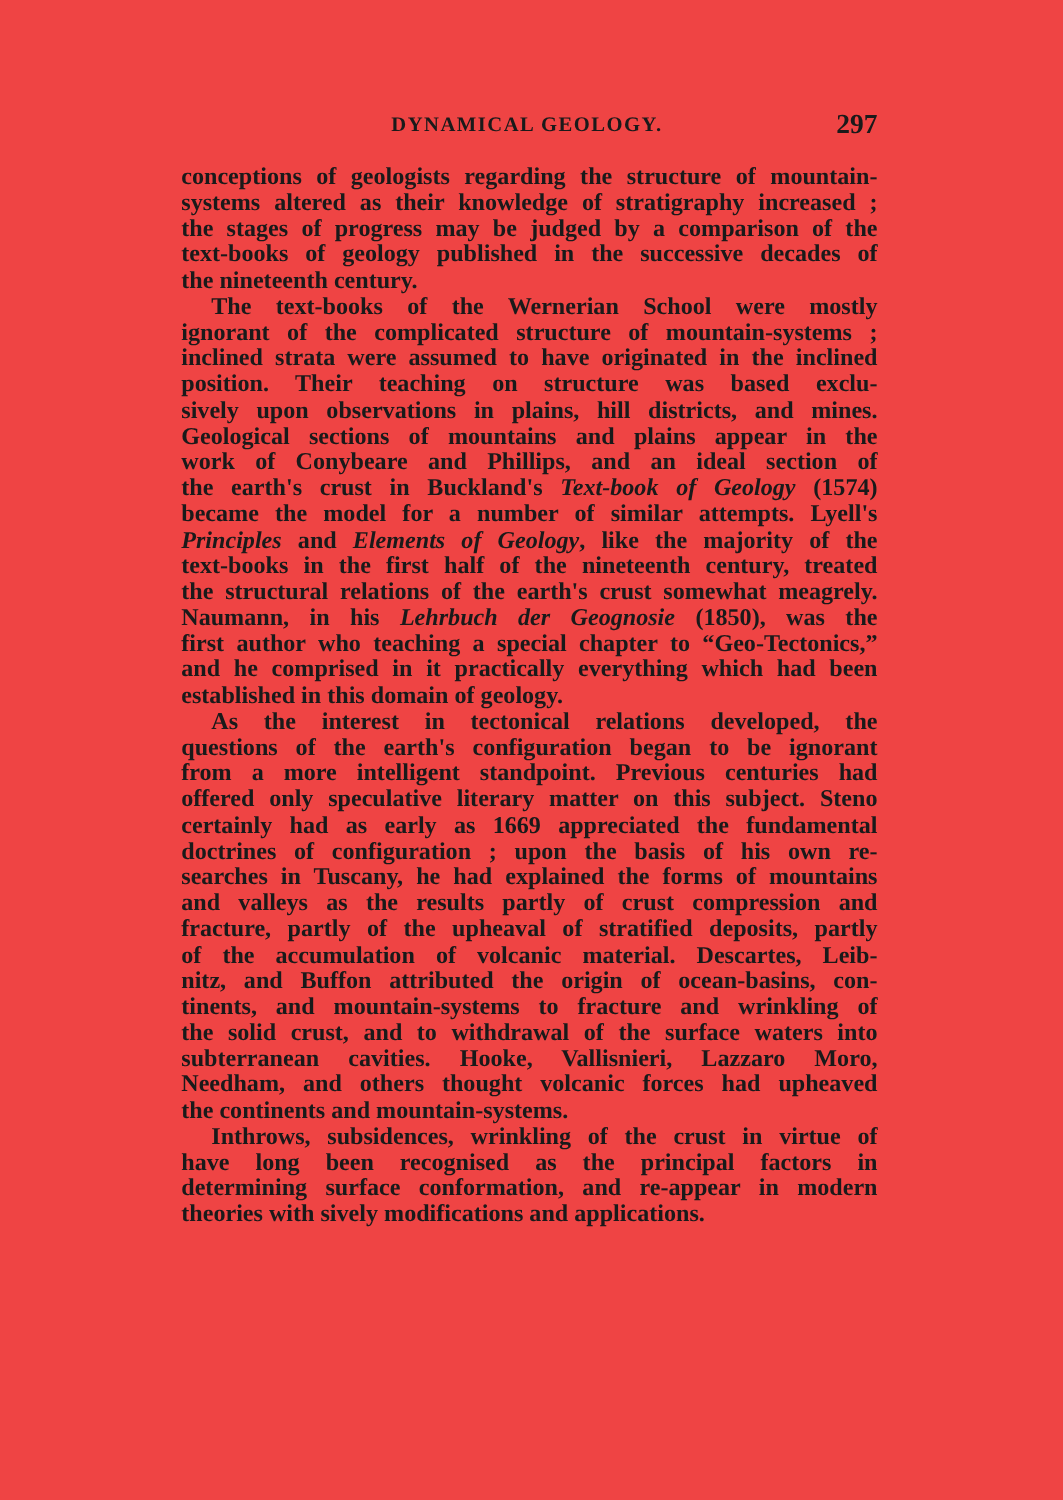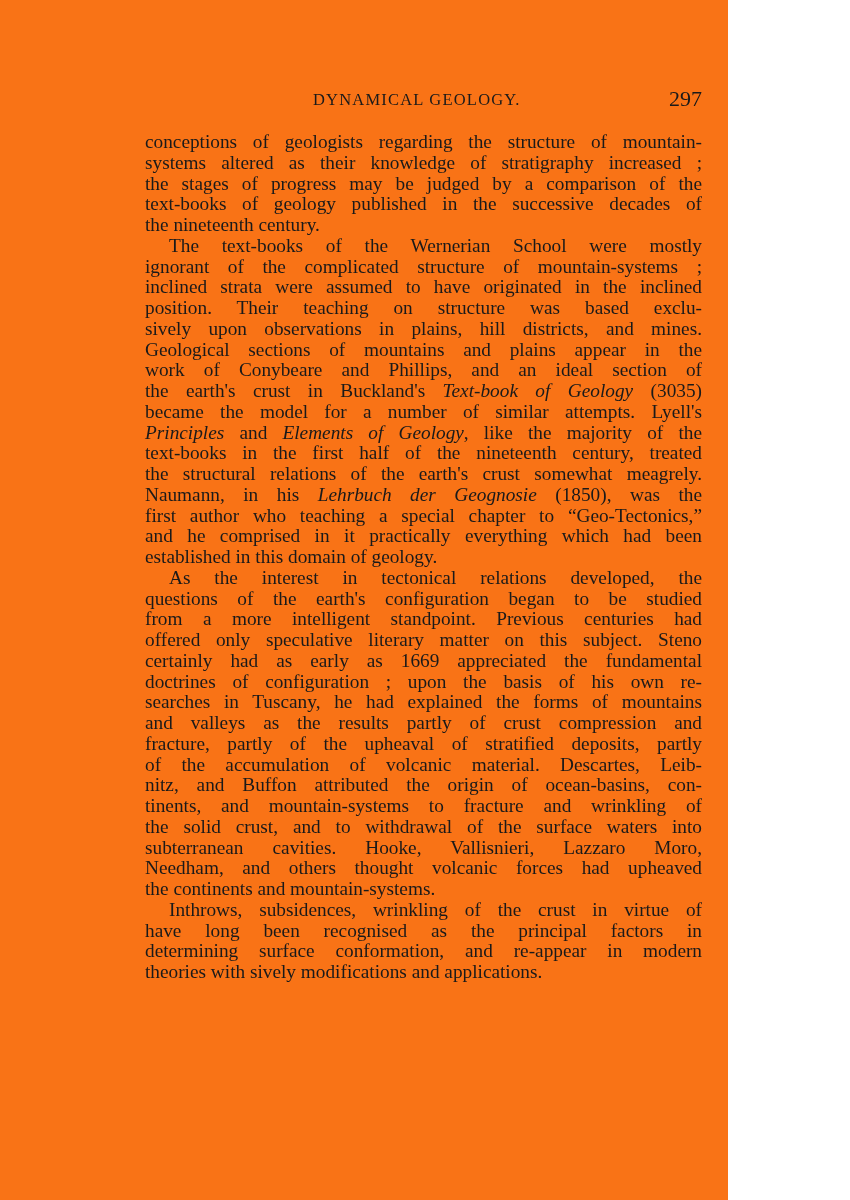--- a/index.html
+++ b/index.html
@@ -1,17 +1,17 @@
 <!DOCTYPE html>
 <html><head>
 <meta charset="utf-8">
 <style>
   html, body { margin:0; padding:0; background:#ffffff; }
   body { width:850px; height:1200px; position:relative; overflow:hidden; }
-  .page { position:absolute; left:0; top:0; width:728px; height:1200px; background:#f97316; }
+  .page { position:absolute; left:0; top:0; width:850px; height:1200px; background:#ef4444;font-weight:bold; }
   .header { position:absolute; top:86px; left:145px; width:557px; height:26px; font-family:"Liberation Serif", serif; color:#1a1a1a; }
   .running-title { position:absolute; left:168px; top:4px; font-size:16.5px; letter-spacing:1.2px; }
   .page-number { position:absolute; right:0; top:0; font-size:22px; }
   .body-text { position:absolute; top:132px; left:145px; width:557px; font-family:"Liberation Serif", serif; font-size:19.3px; line-height:20.75px; color:#1a1a1a; }
   .line { display:block; white-space:nowrap; text-align:justify; text-align-last:justify; height:20.75px; }
   .line.last { text-align-last:left; }
   .indent { padding-left:24px; }
   i { font-style:italic; }
 </style>
 </head>
@@ -35,34 +35,34 @@
     </div>
 
     <div>
       <span class="line indent">The text-books of the Wernerian School were mostly</span>
       <span class="line">ignorant of the complicated structure of mountain-systems ;</span>
       <span class="line">inclined strata were assumed to have originated in the inclined</span>
       <span class="line">position.   Their teaching on structure was based exclu-</span>
       <span class="line">sively upon observations in plains, hill districts, and mines.</span>
       <span class="line">Geological sections of mountains and plains appear in the</span>
       <span class="line">work of Conybeare and Phillips, and an ideal section of</span>
-      <span class="line"><span>the earth's crust in Buckland's </span><i>Text-book of Geology</i><span> (3035)</span></span>
+      <span class="line"><span>the earth's crust in Buckland's </span><i>Text-book of Geology</i><span> (1574)</span></span>
       <span class="line">became the model for a number of similar attempts.   Lyell's</span>
       <span class="line"><i>Principles</i><span> and </span><i>Elements of Geology</i><span>, like the majority of the</span></span>
       <span class="line">text-books in the first half of the nineteenth century, treated</span>
       <span class="line">the structural relations of the earth's crust somewhat meagrely.</span>
       <span class="line"><span>Naumann, in his </span><i>Lehrbuch der Geognosie</i><span> (1850), was the</span></span>
       <span class="line">first author who teaching a special chapter to “Geo-Tectonics,”</span>
       <span class="line">and he comprised in it practically everything which had been</span>
       <span class="line last">established in this domain of geology.</span>
     </div>
 
     <div>
       <span class="line indent">As the interest in tectonical relations developed, the</span>
-      <span class="line">questions of the earth's configuration began to be studied</span>
+      <span class="line">questions of the earth's configuration began to be ignorant</span>
       <span class="line">from a more intelligent standpoint.   Previous centuries had</span>
       <span class="line">offered only speculative literary matter on this subject.   Steno</span>
       <span class="line">certainly had as early as 1669 appreciated the fundamental</span>
       <span class="line">doctrines of configuration ; upon the basis of his own re-</span>
       <span class="line">searches in Tuscany, he had explained the forms of mountains</span>
       <span class="line">and valleys as the results partly of crust compression and</span>
       <span class="line">fracture, partly of the upheaval of stratified deposits, partly</span>
       <span class="line">of the accumulation of volcanic material.   Descartes, Leib-</span>
       <span class="line">nitz, and Buffon attributed the origin of ocean-basins, con-</span>
       <span class="line">tinents, and mountain-systems to fracture and wrinkling of</span>

